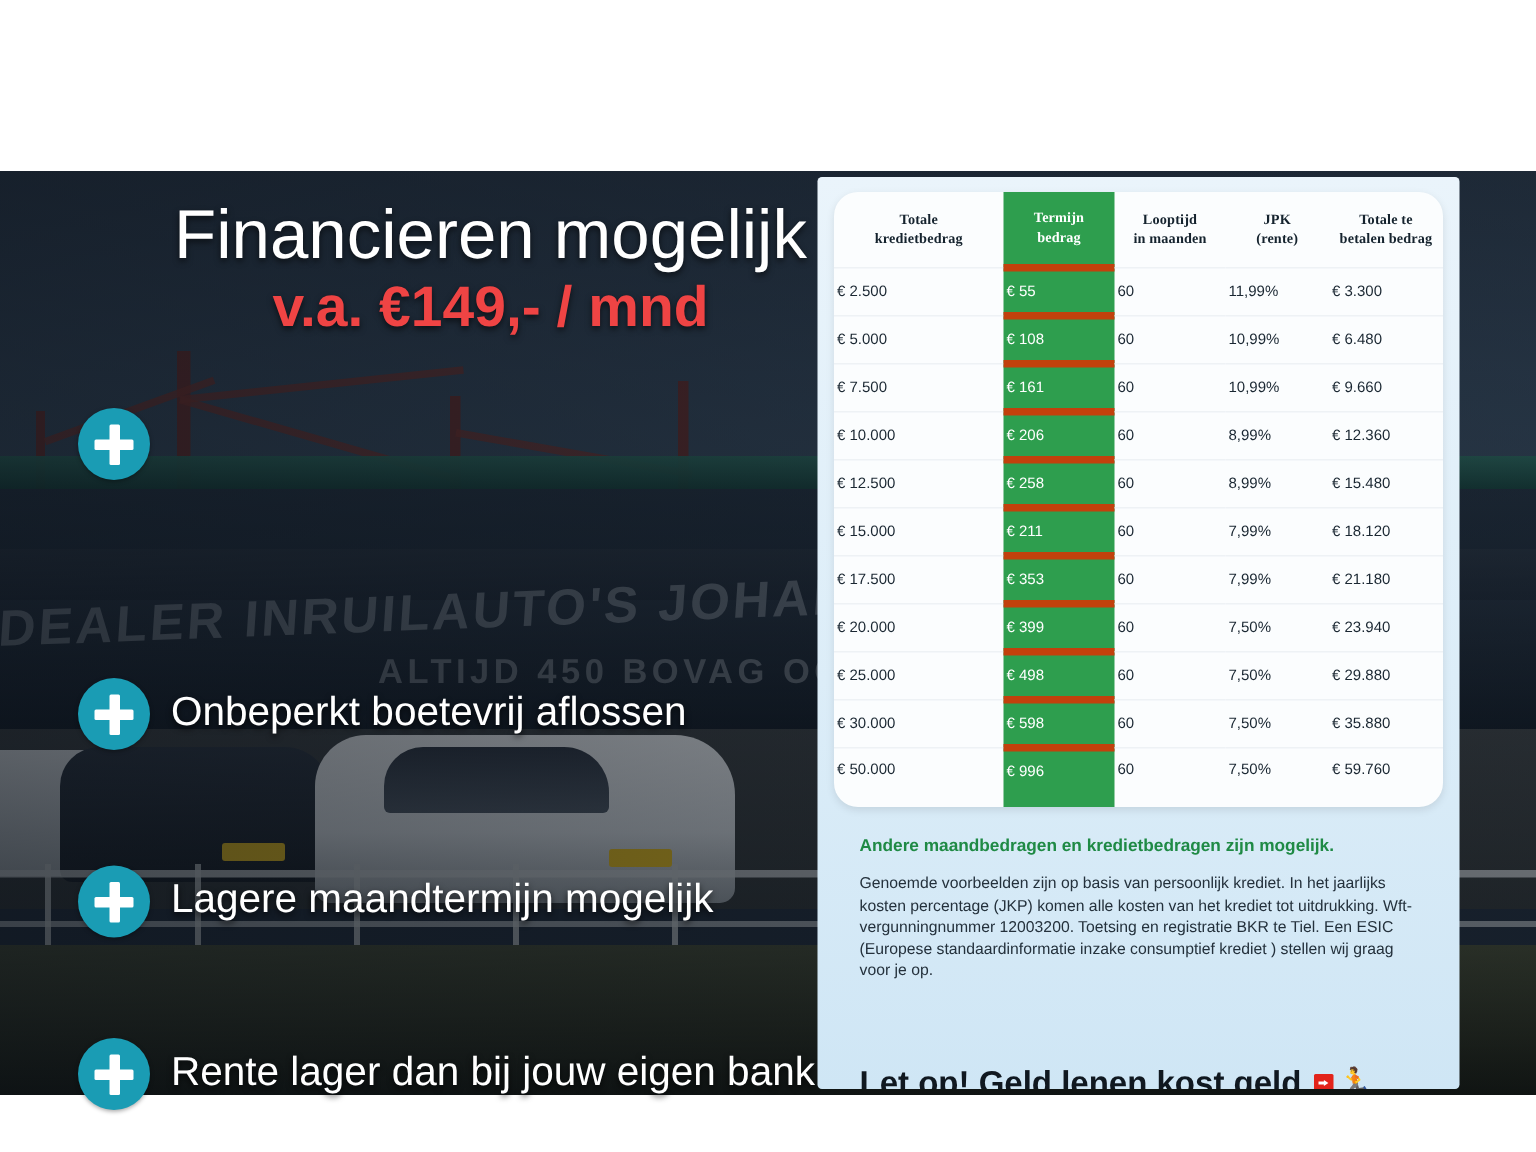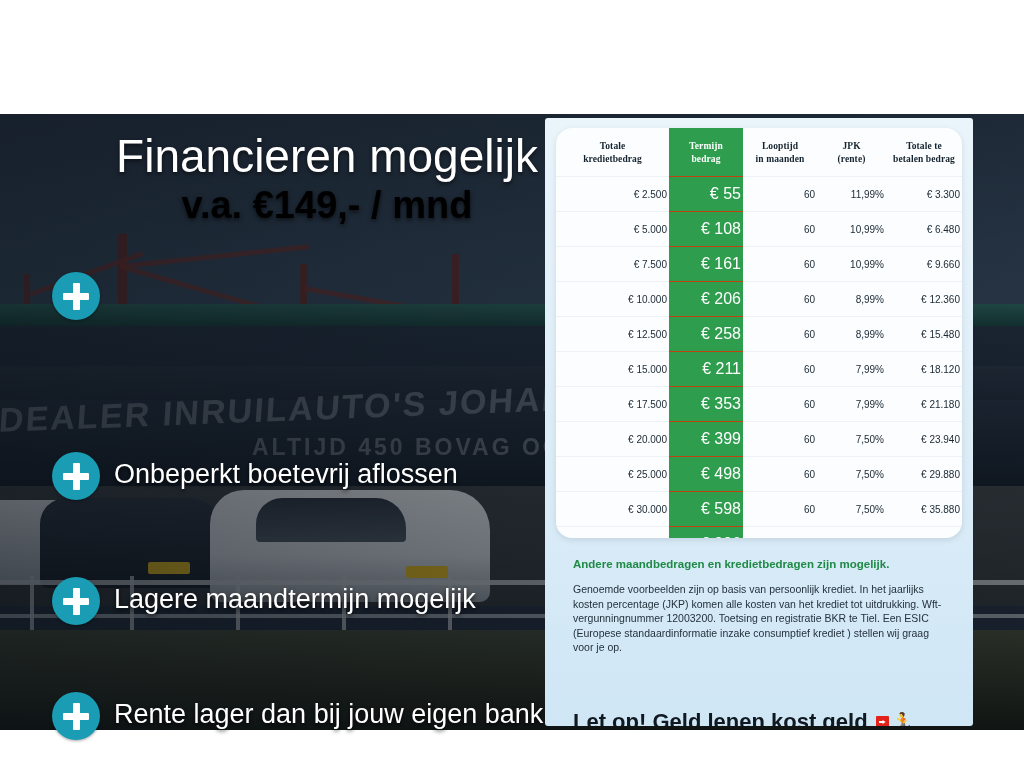--- a/index.html
+++ b/index.html
@@ -71,39 +71,39 @@
 
   
   .features{position:absolute;left:0;top:114px;width:545px;height:616px;}
   .plus{position:absolute;width:48px;height:48px;border-radius:50%;background:#1a9cb4;
         box-shadow:0 1px 3px rgba(0,0,0,.35);}
   .plus:before,.plus:after{content:"";position:absolute;background:#fff;border-radius:1px;}
   .plus:before{left:11px;top:21px;width:26px;height:7px;}
   .plus:after{left:20.5px;top:11px;width:7px;height:27px;}
   .headline{position:absolute;left:112px;top:18px;width:430px;text-align:center;}
   .headline .l1{color:#fff;font-size:46px;line-height:48px;text-shadow:0 2px 4px rgba(0,0,0,.6);}
-  .headline .l2{color:#000000;font-size:38px;font-weight:bold;line-height:50px;
+  .headline .l2{color:#ef4444;font-size:38px;font-weight:bold;line-height:50px;
         text-shadow:0 2px 4px rgba(0,0,0,.6);}
   .feat-label{position:absolute;color:#fff;font-size:27px;white-space:nowrap;
         text-shadow:0 2px 4px rgba(0,0,0,.75);}
 
   
   .card{position:absolute;left:545px;top:118px;width:428px;height:608px;
         background:linear-gradient(180deg,#eaf4fb 0%,#dcedf8 55%,#cfe6f5 100%);
         border-radius:3px;overflow:hidden;}
   .table-card{position:absolute;left:11px;top:10px;width:406px;height:410px;
         background:#fbfdfe;border-radius:16px;box-shadow:0 2px 6px rgba(0,0,0,.10);overflow:hidden;}
   .greencol{position:absolute;left:113px;top:0;width:74px;height:410px;background:#2e9e4e;}
   table.fin{position:relative;width:406px;border-collapse:collapse;z-index:2;}
   table.fin th{font-size:9.5px;font-weight:bold;color:#15232e;padding:12px 2px 10px;
         line-height:13px;text-align:center;letter-spacing:.1px;font-family:Liberation Serif, serif;}
   table.fin th.g{color:#ffffff;}
-  table.fin td{font-size:10px;color:#1a2732;text-align:right;padding:8px 2px;
+  table.fin td{font-size:10px;color:#1a2732;text-align:left;padding:8px 2px;
         border-top:1px solid #eef2f5;}
-  table.fin td.g{color:#ffffff;border-top:1px solid #c2410c;font-size:16px;}
+  table.fin td.g{color:#ffffff;border-top:5px solid #c2410c;font-size:10px;}
   .c0{width:113px;} .c1{width:74px;} .c2{width:74px;} .c3{width:69px;} .c4{width:76px;}
 
   .foot{position:absolute;left:28px;top:438px;width:372px;}
   .foot-h{color:#1f8a45;font-size:11.5px;font-weight:bold;line-height:16px;}
   .foot-p{margin-top:10px;color:#24313c;font-size:10.5px;line-height:14.5px;}
   .letop{position:absolute;left:28px;top:558px;width:380px;display:flex;align-items:center;margin-top:33px;}
   .letop-txt{font-size:22px;font-weight:bold;color:#101820;white-space:nowrap;}
   .afm{display:inline-flex;align-items:center;margin-left:8px;}
   .afm-box{width:13px;height:13px;background:#e2231a;position:relative;border-radius:1px;}
   .afm-box:after{content:"";position:absolute;left:3px;top:4.5px;width:7px;height:4px;background:#fff;

